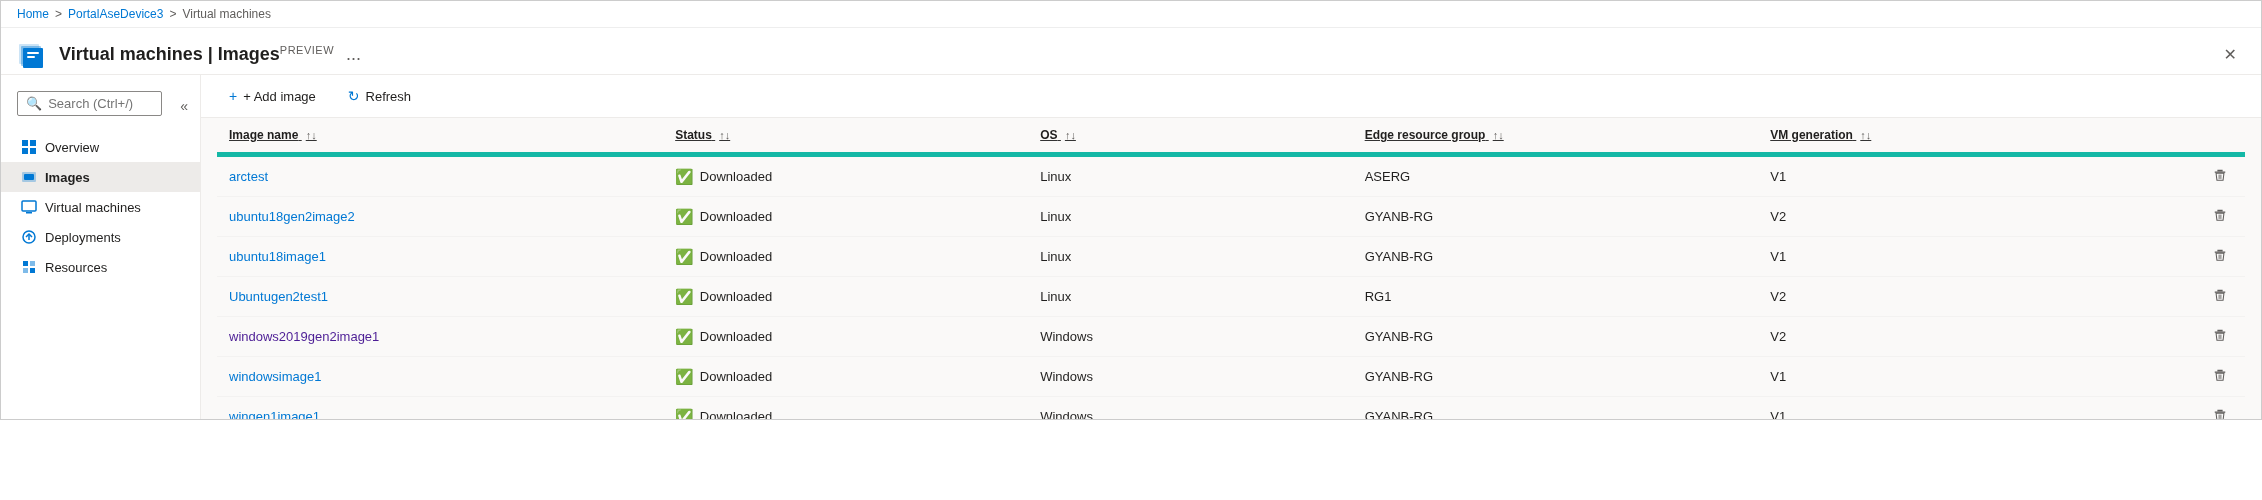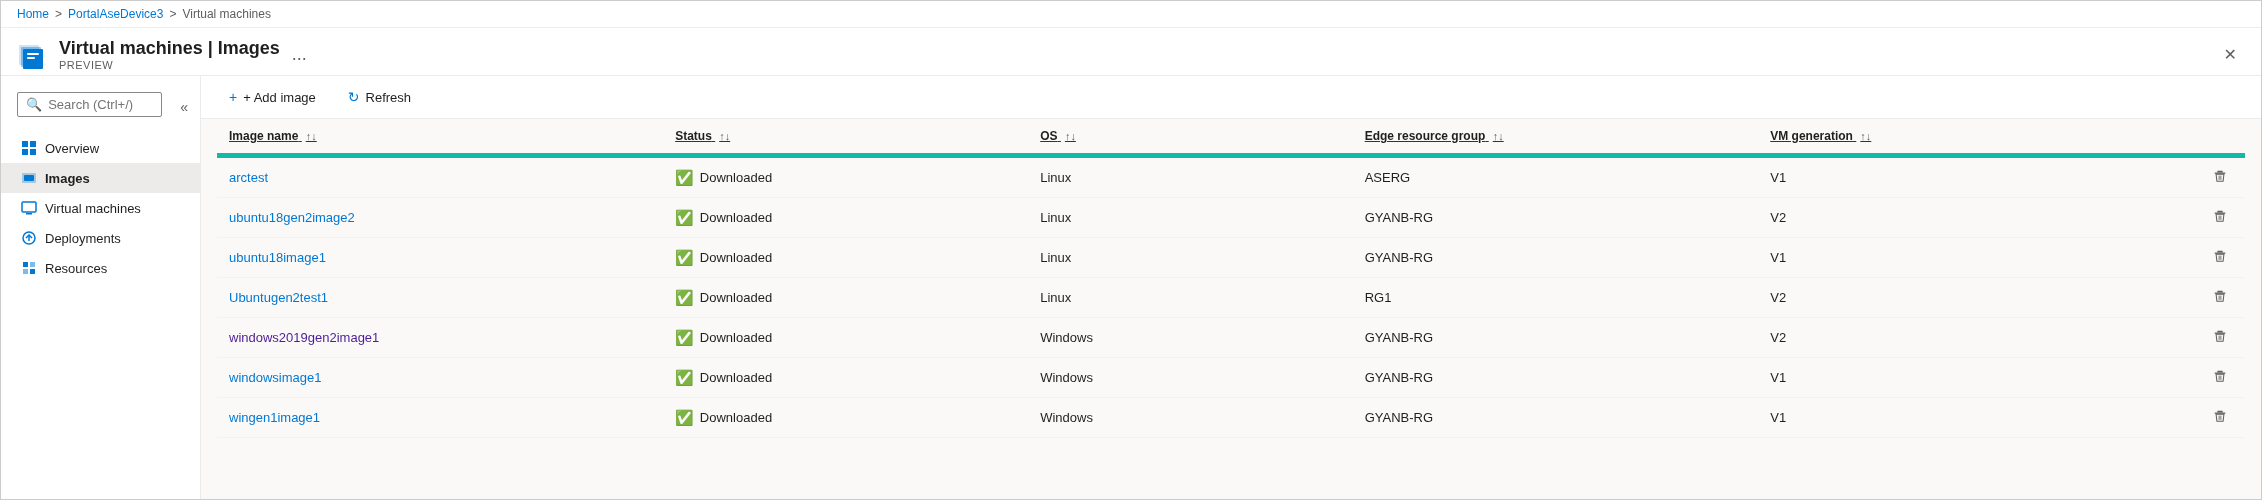--- a/index.html
+++ b/index.html
@@ -1,30 +1,30 @@
 <!DOCTYPE html>
 <html><head>
   <meta charset="utf-8">
   <style>
     * { box-sizing: border-box; margin: 0; padding: 0; }
     body { font-family: 'Segoe UI', sans-serif; font-size: 13px; color: #333; background: #fff; overflow: hidden; }
 
-    .app-container { display: flex; flex-direction: column; height: 500px; width: 2262px; border: 1px solid #ccc; }
+    .app-container { display: flex; flex-direction: column; height: 420px; width: 2262px; border: 1px solid #ccc; }
 
     
     .breadcrumb { display: flex; align-items: center; padding: 6px 16px; font-size: 12px; color: #0078d4; gap: 6px; border-bottom: 1px solid #eee; background: #fff; }
     .breadcrumb span { color: #605e5c; }
     .breadcrumb a { color: #0078d4; text-decoration: none; }
     .breadcrumb-sep { color: #605e5c; }
 
     
     .page-header { display: flex; align-items: center; padding: 10px 16px 4px 16px; background: #fff; border-bottom: 1px solid #edebe9; }
     .page-header-icon { width: 32px; height: 32px; margin-right: 10px; }
     .page-header-icon svg { width: 32px; height: 32px; }
-    .page-header-text { display: flex; flex-direction: column; }
+    .page-header-text { display: flex; flex-direction: row; }
     .page-header-title { font-size: 18px; font-weight: 600; color: #201f1e; }
     .page-header-subtitle { font-size: 11px; color: #605e5c; text-transform: uppercase; letter-spacing: 0.5px; }
     .page-header-more { margin-left: 12px; color: #605e5c; font-size: 18px; cursor: pointer; }
     .close-btn { margin-left: auto; font-size: 16px; color: #605e5c; cursor: pointer; background: none; border: none; padding: 4px 8px; }
 
     
     .body-container { display: flex; flex: 1; overflow: hidden; }
 
     
     .sidebar { width: 200px; min-width: 200px; border-right: 1px solid #edebe9; background: #fff; display: flex; flex-direction: column; padding-top: 8px; }

